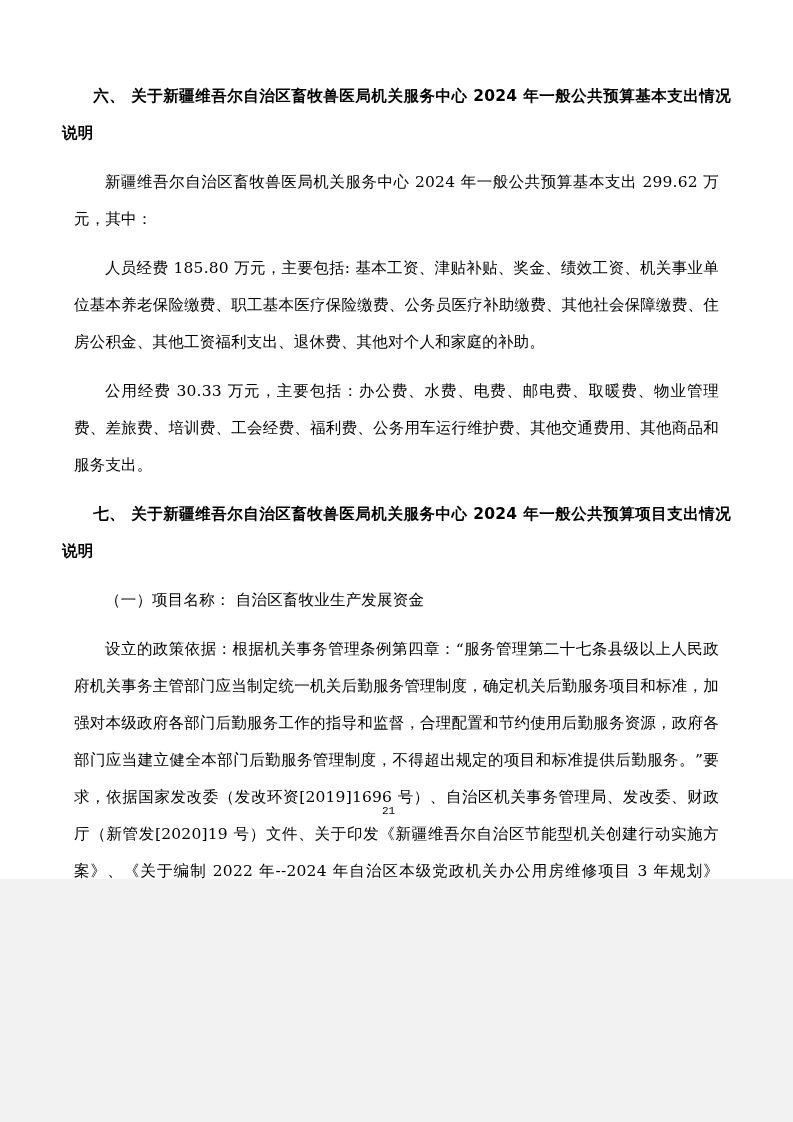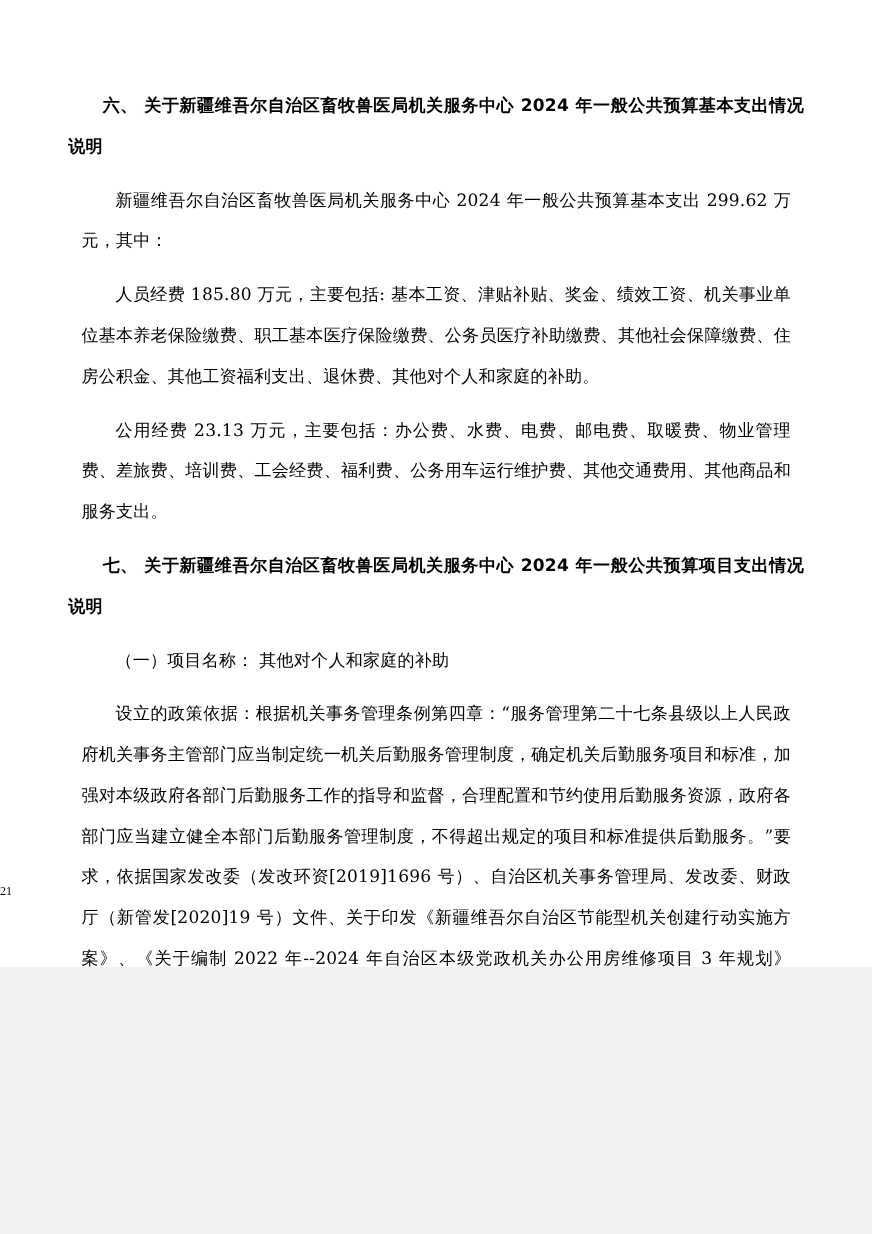--- a/index.html
+++ b/index.html
@@ -45,38 +45,39 @@
     text-indent: 31px;
   }
   p.para.sub {
     text-indent: 31px;
   }
   .page-number {
     position: absolute;
     left: 0;
     right: 16px;
     bottom: 62px;
-    font-family: Liberation Serif, serif;
+    text-align: center;
+    font-family: Liberation Mono, monospace;
     font-size: 11px;
     color: #000;
   }
 </style>
 </head>
 <body>
 
 <div class="page">
   <div class="doc-body">
 
     <h2 class="heading"><span class="indent"></span><span>六、 关于新疆维吾尔自治区畜牧兽医局机关服务中心 2024 年一般公共预算基本支出情况说明</span></h2>
 
     <p class="para">新疆维吾尔自治区畜牧兽医局机关服务中心 2024 年一般公共预算基本支出 299.62 万元，其中：</p>
     <p class="para">人员经费 185.80 万元，主要包括: 基本工资、津贴补贴、奖金、绩效工资、机关事业单位基本养老保险缴费、职工基本医疗保险缴费、公务员医疗补助缴费、其他社会保障缴费、住房公积金、其他工资福利支出、退休费、其他对个人和家庭的补助。</p>
-    <p class="para">公用经费 23.13 万元，主要包括：办公费、水费、电费、邮电费、取暖费、物业管理费、差旅费、培训费、工会经费、福利费、公务用车运行维护费、其他交通费用、其他商品和服务支出。</p>
+    <p class="para">公用经费 30.33 万元，主要包括：办公费、水费、电费、邮电费、取暖费、物业管理费、差旅费、培训费、工会经费、福利费、公务用车运行维护费、其他交通费用、其他商品和服务支出。</p>
 
     <h2 class="heading"><span class="indent"></span><span>七、 关于新疆维吾尔自治区畜牧兽医局机关服务中心 2024 年一般公共预算项目支出情况说明</span></h2>
 
-    <p class="para sub">（一）项目名称： 其他对个人和家庭的补助</p>
+    <p class="para sub">（一）项目名称： 自治区畜牧业生产发展资金</p>
     <p class="para">设立的政策依据：根据机关事务管理条例第四章：“服务管理第二十七条县级以上人民政府机关事务主管部门应当制定统一机关后勤服务管理制度，确定机关后勤服务项目和标准，加强对本级政府各部门后勤服务工作的指导和监督，合理配置和节约使用后勤服务资源，政府各部门应当建立健全本部门后勤服务管理制度，不得超出规定的项目和标准提供后勤服务。”要求，依据国家发改委（发改环资[2019]1696 号）、自治区机关事务管理局、发改委、财政厅（新管发[2020]19 号）文件、关于印发《新疆维吾尔自治区节能型机关创建行动实施方案》、《关于编制 2022 年--2024 年自治区本级党政机关办公用房维修项目 3 年规划》（新管发电[2021]10 号）《新疆维吾尔自治区碳达峰实施意见》、《新冠肺炎防控方案第九版》等文件精神，坚持保障人民身体健康的基础上，降碳、减污、扩绿协同推进，推动绿色办公、绿色低碳要求，进一步加强机关后勤服务管理。</p>
 
   </div>
 
   <div class="page-number">21</div>
 </div>
 
 </body></html>

